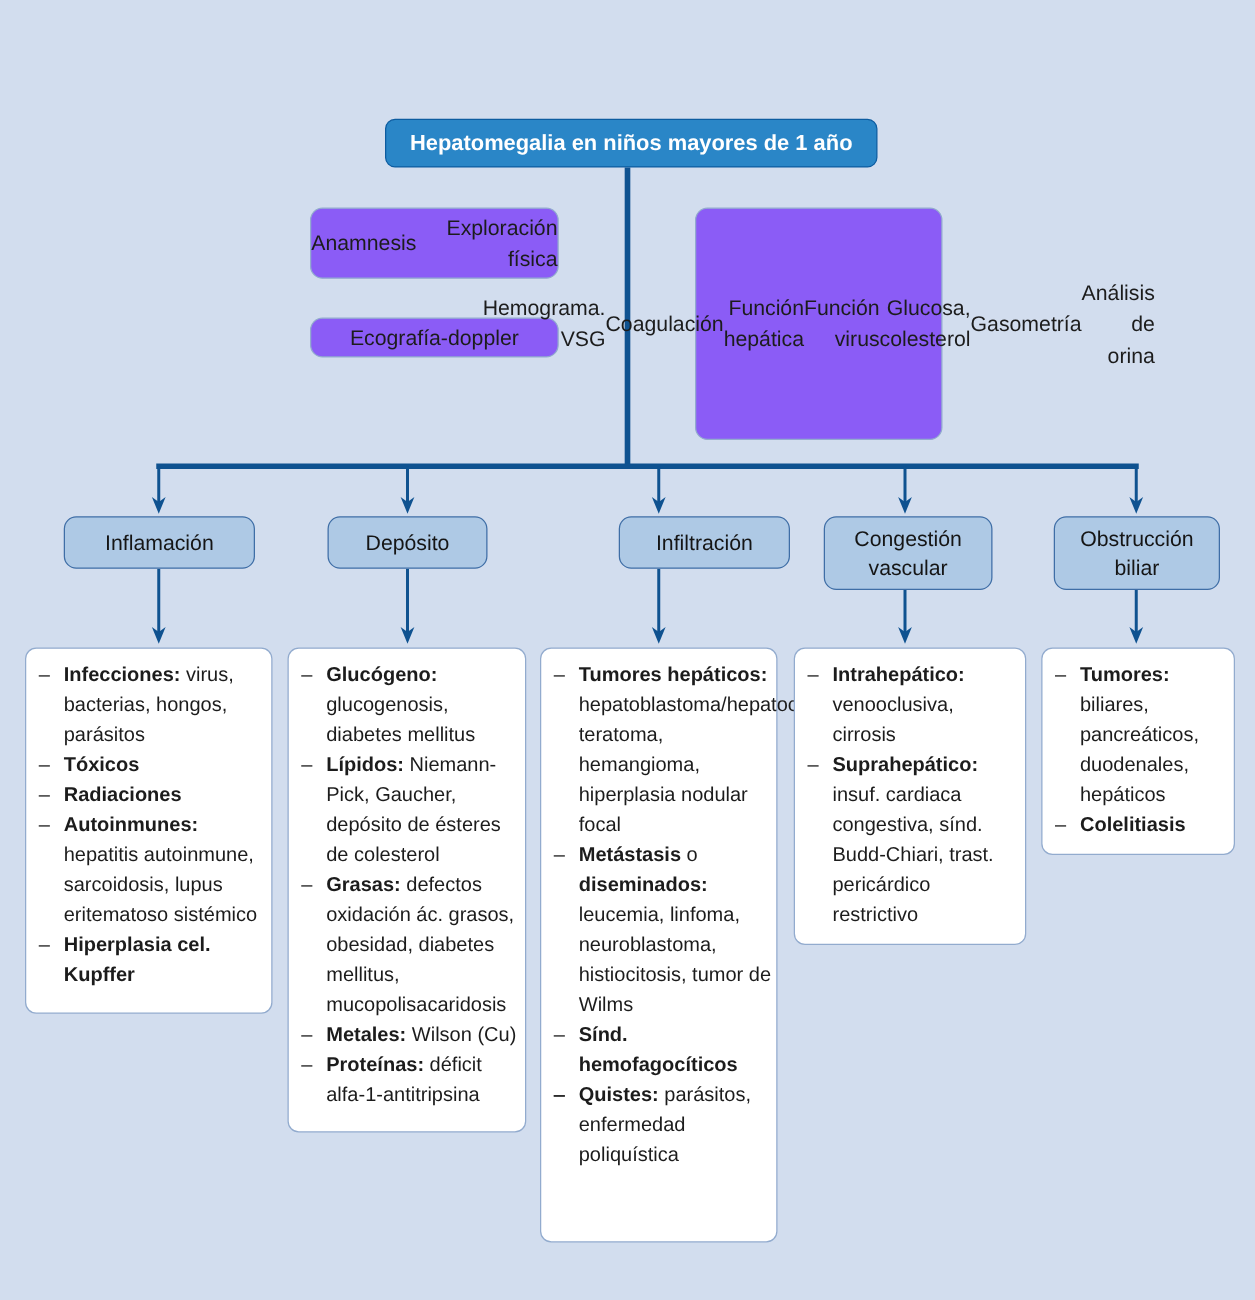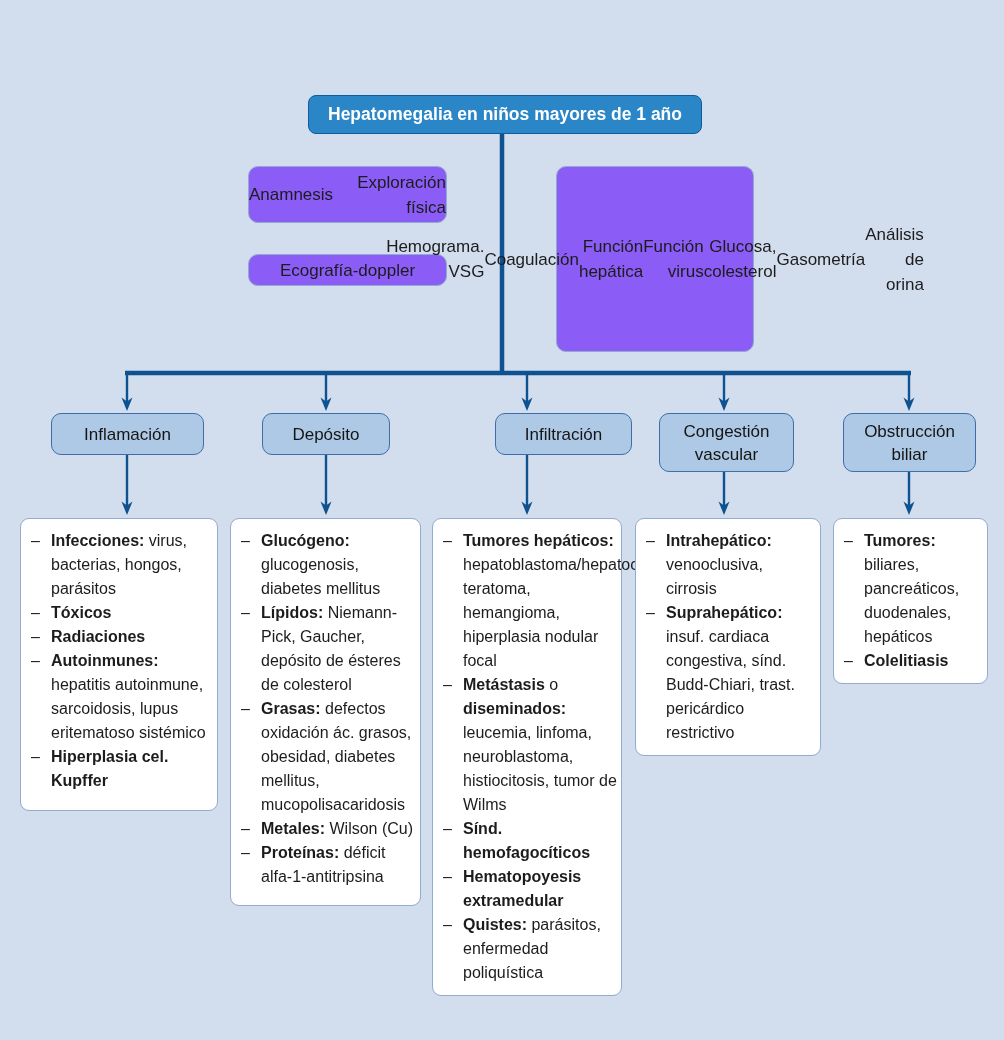--- a/index.html
+++ b/index.html
@@ -129,21 +129,21 @@
         <li><span class="dash">–</span><b>Grasas:</b><span> defectos oxidación ác. grasos, obesidad, diabetes mellitus, mucopolisacaridosis</span></li>
         <li><span class="dash">–</span><b>Metales:</b><span> Wilson (Cu)</span></li>
         <li><span class="dash">–</span><b>Proteínas:</b><span> déficit alfa-1-antitripsina</span></li>
       </ul>
   </div>
   <div class="detail" style="left:432px;top:518px;width:190px;min-height:476px;">
     <ul>
         <li><span class="dash">–</span><b>Tumores hepáticos:</b><span> hepatoblastoma/hepatocarcinoma, teratoma, hemangioma, hiperplasia nodular focal</span></li>
         <li><span class="dash">–</span><b>Metástasis</b><span> o </span><b>diseminados:</b><span> leucemia, linfoma, neuroblastoma, histiocitosis, tumor de Wilms</span></li>
         <li><span class="dash">–</span><b>Sínd. hemofagocíticos</b></li>
-        <li><span class="dash">–</span><b>Hematopoyesis extramedular</b></li>
+        <li><span class="dash">–</span></li>
         <li><span class="dash">–</span><b>Quistes:</b><span> parásitos, enfermedad poliquística</span></li>
       </ul>
   </div>
   <div class="detail" style="left:635px;top:518px;width:186px;min-height:226px;">
     <ul>
         <li><span class="dash">–</span><b>Intrahepático:</b><span> venooclusiva, cirrosis</span></li>
         <li><span class="dash">–</span><b>Suprahepático:</b><span> insuf. cardiaca congestiva, sínd. Budd-Chiari, trast. pericárdico restrictivo</span></li>
       </ul>
   </div>
   <div class="detail" style="left:833px;top:518px;width:155px;min-height:156px;">

